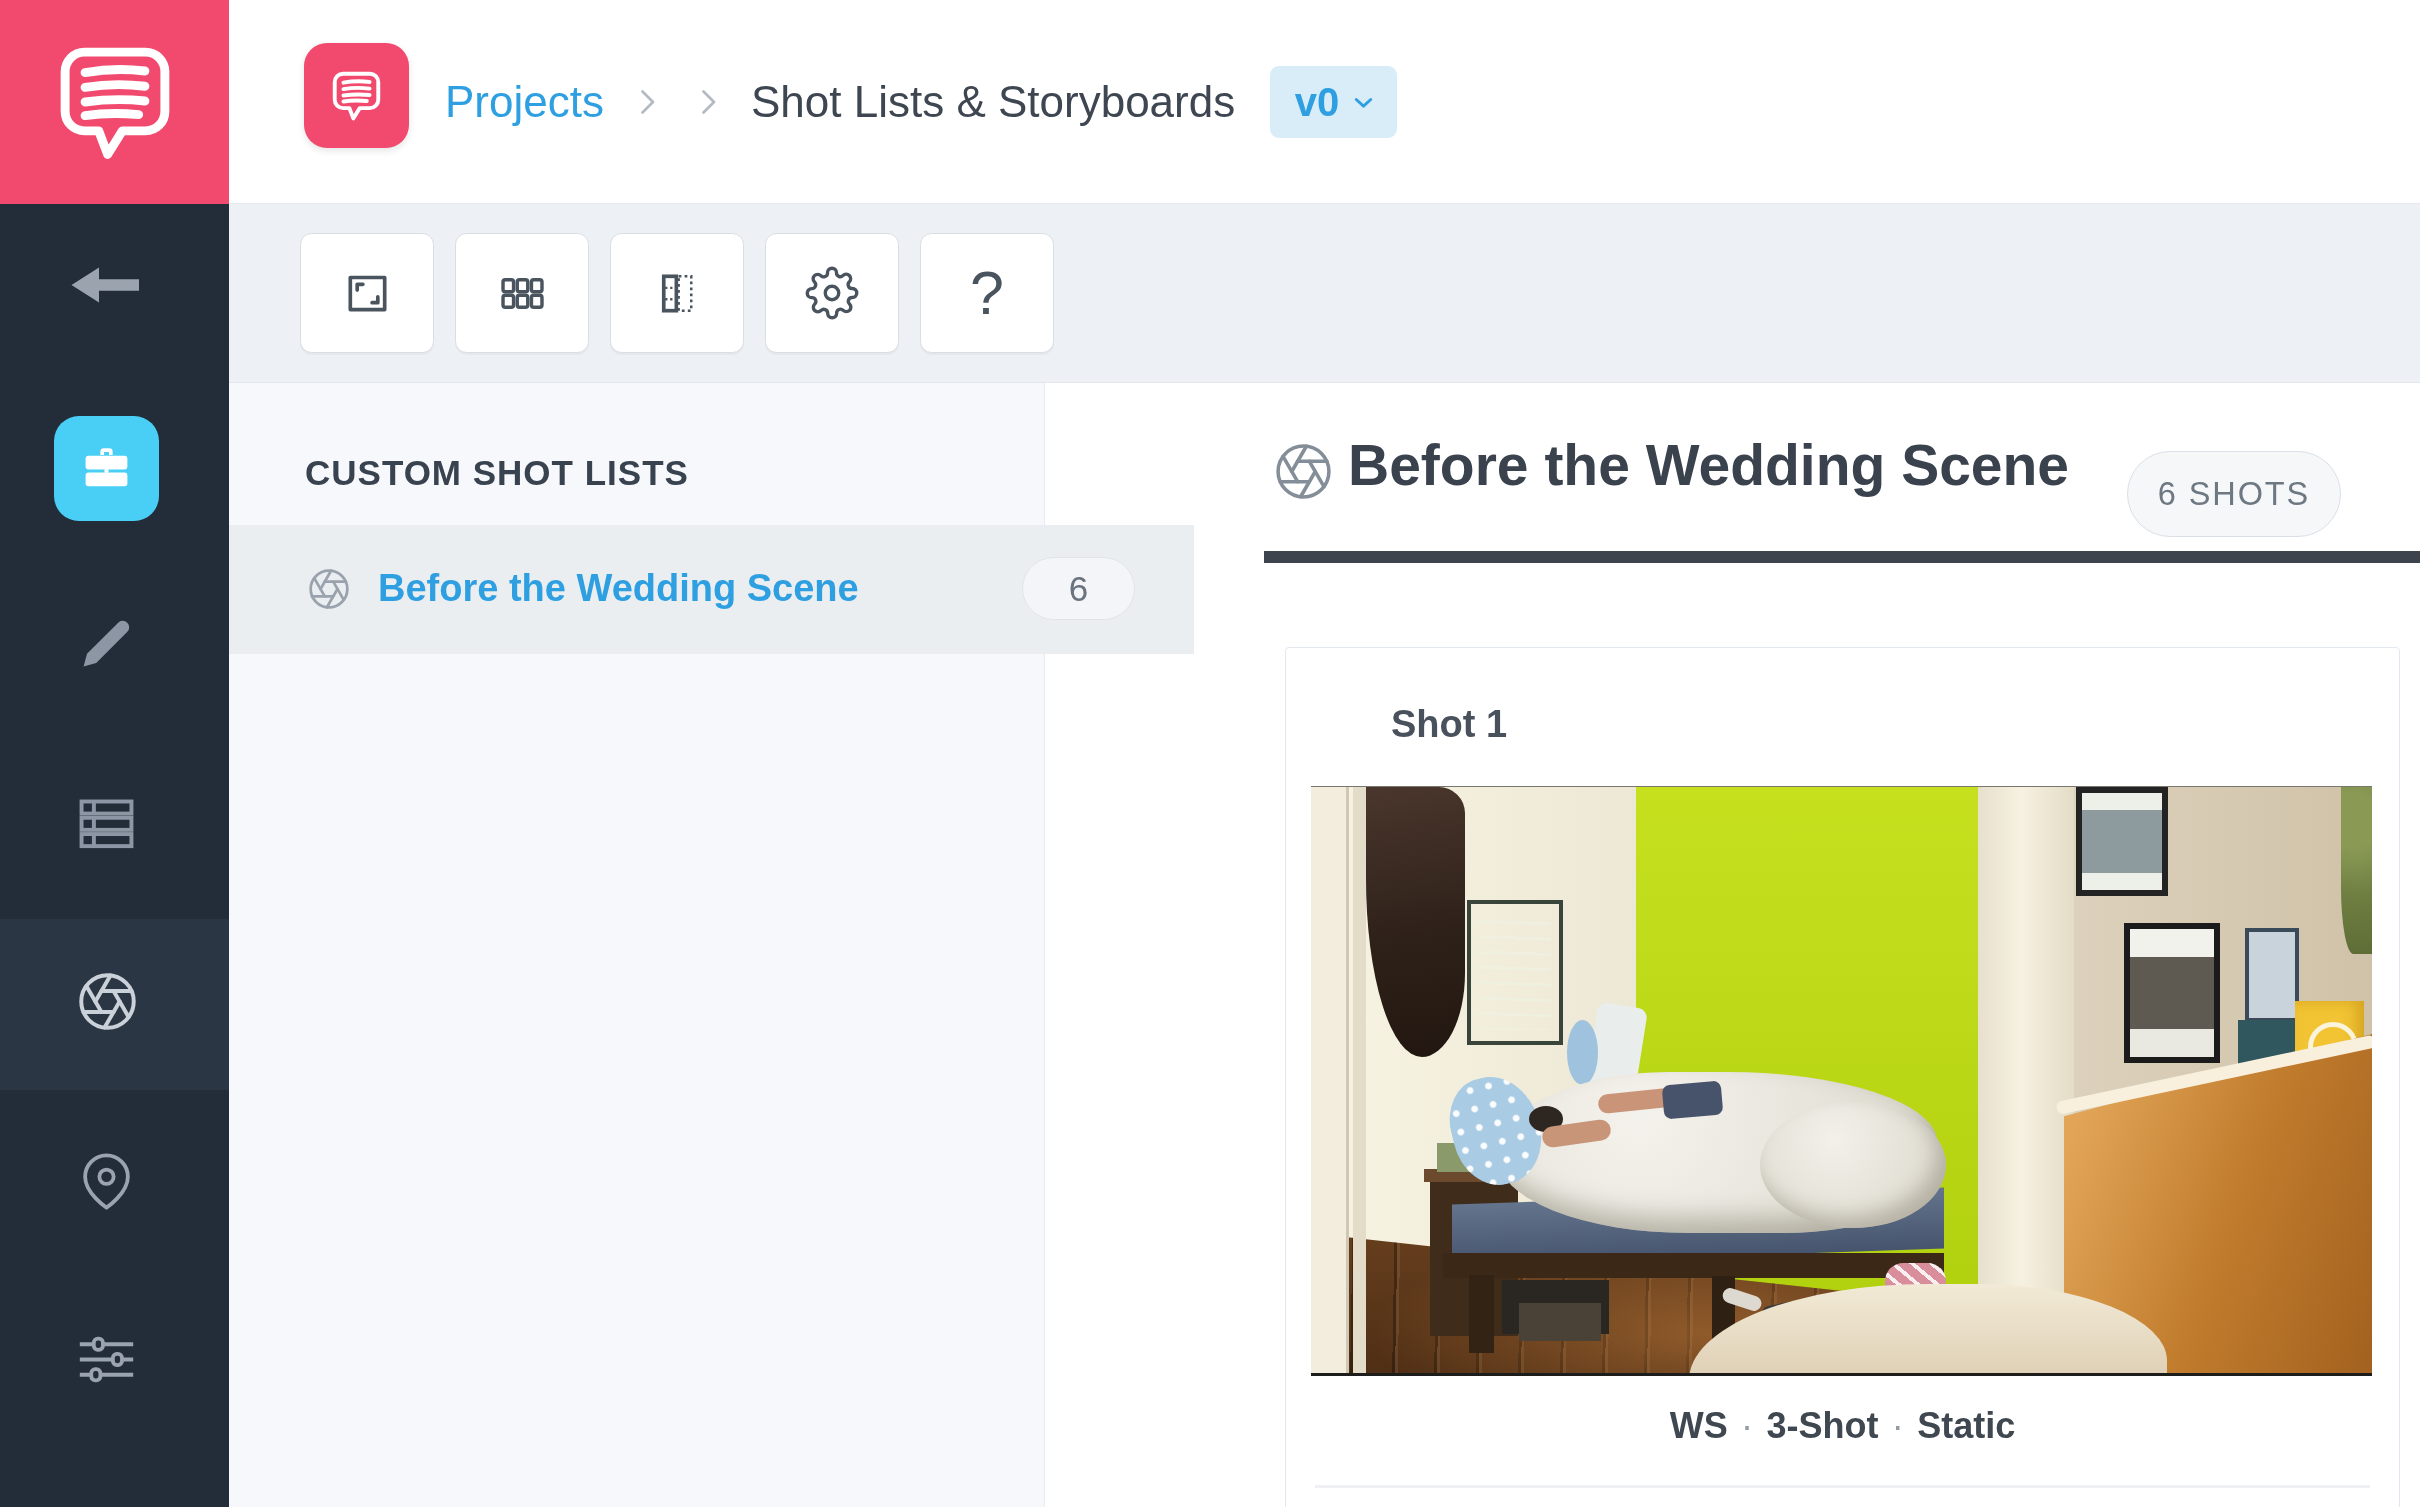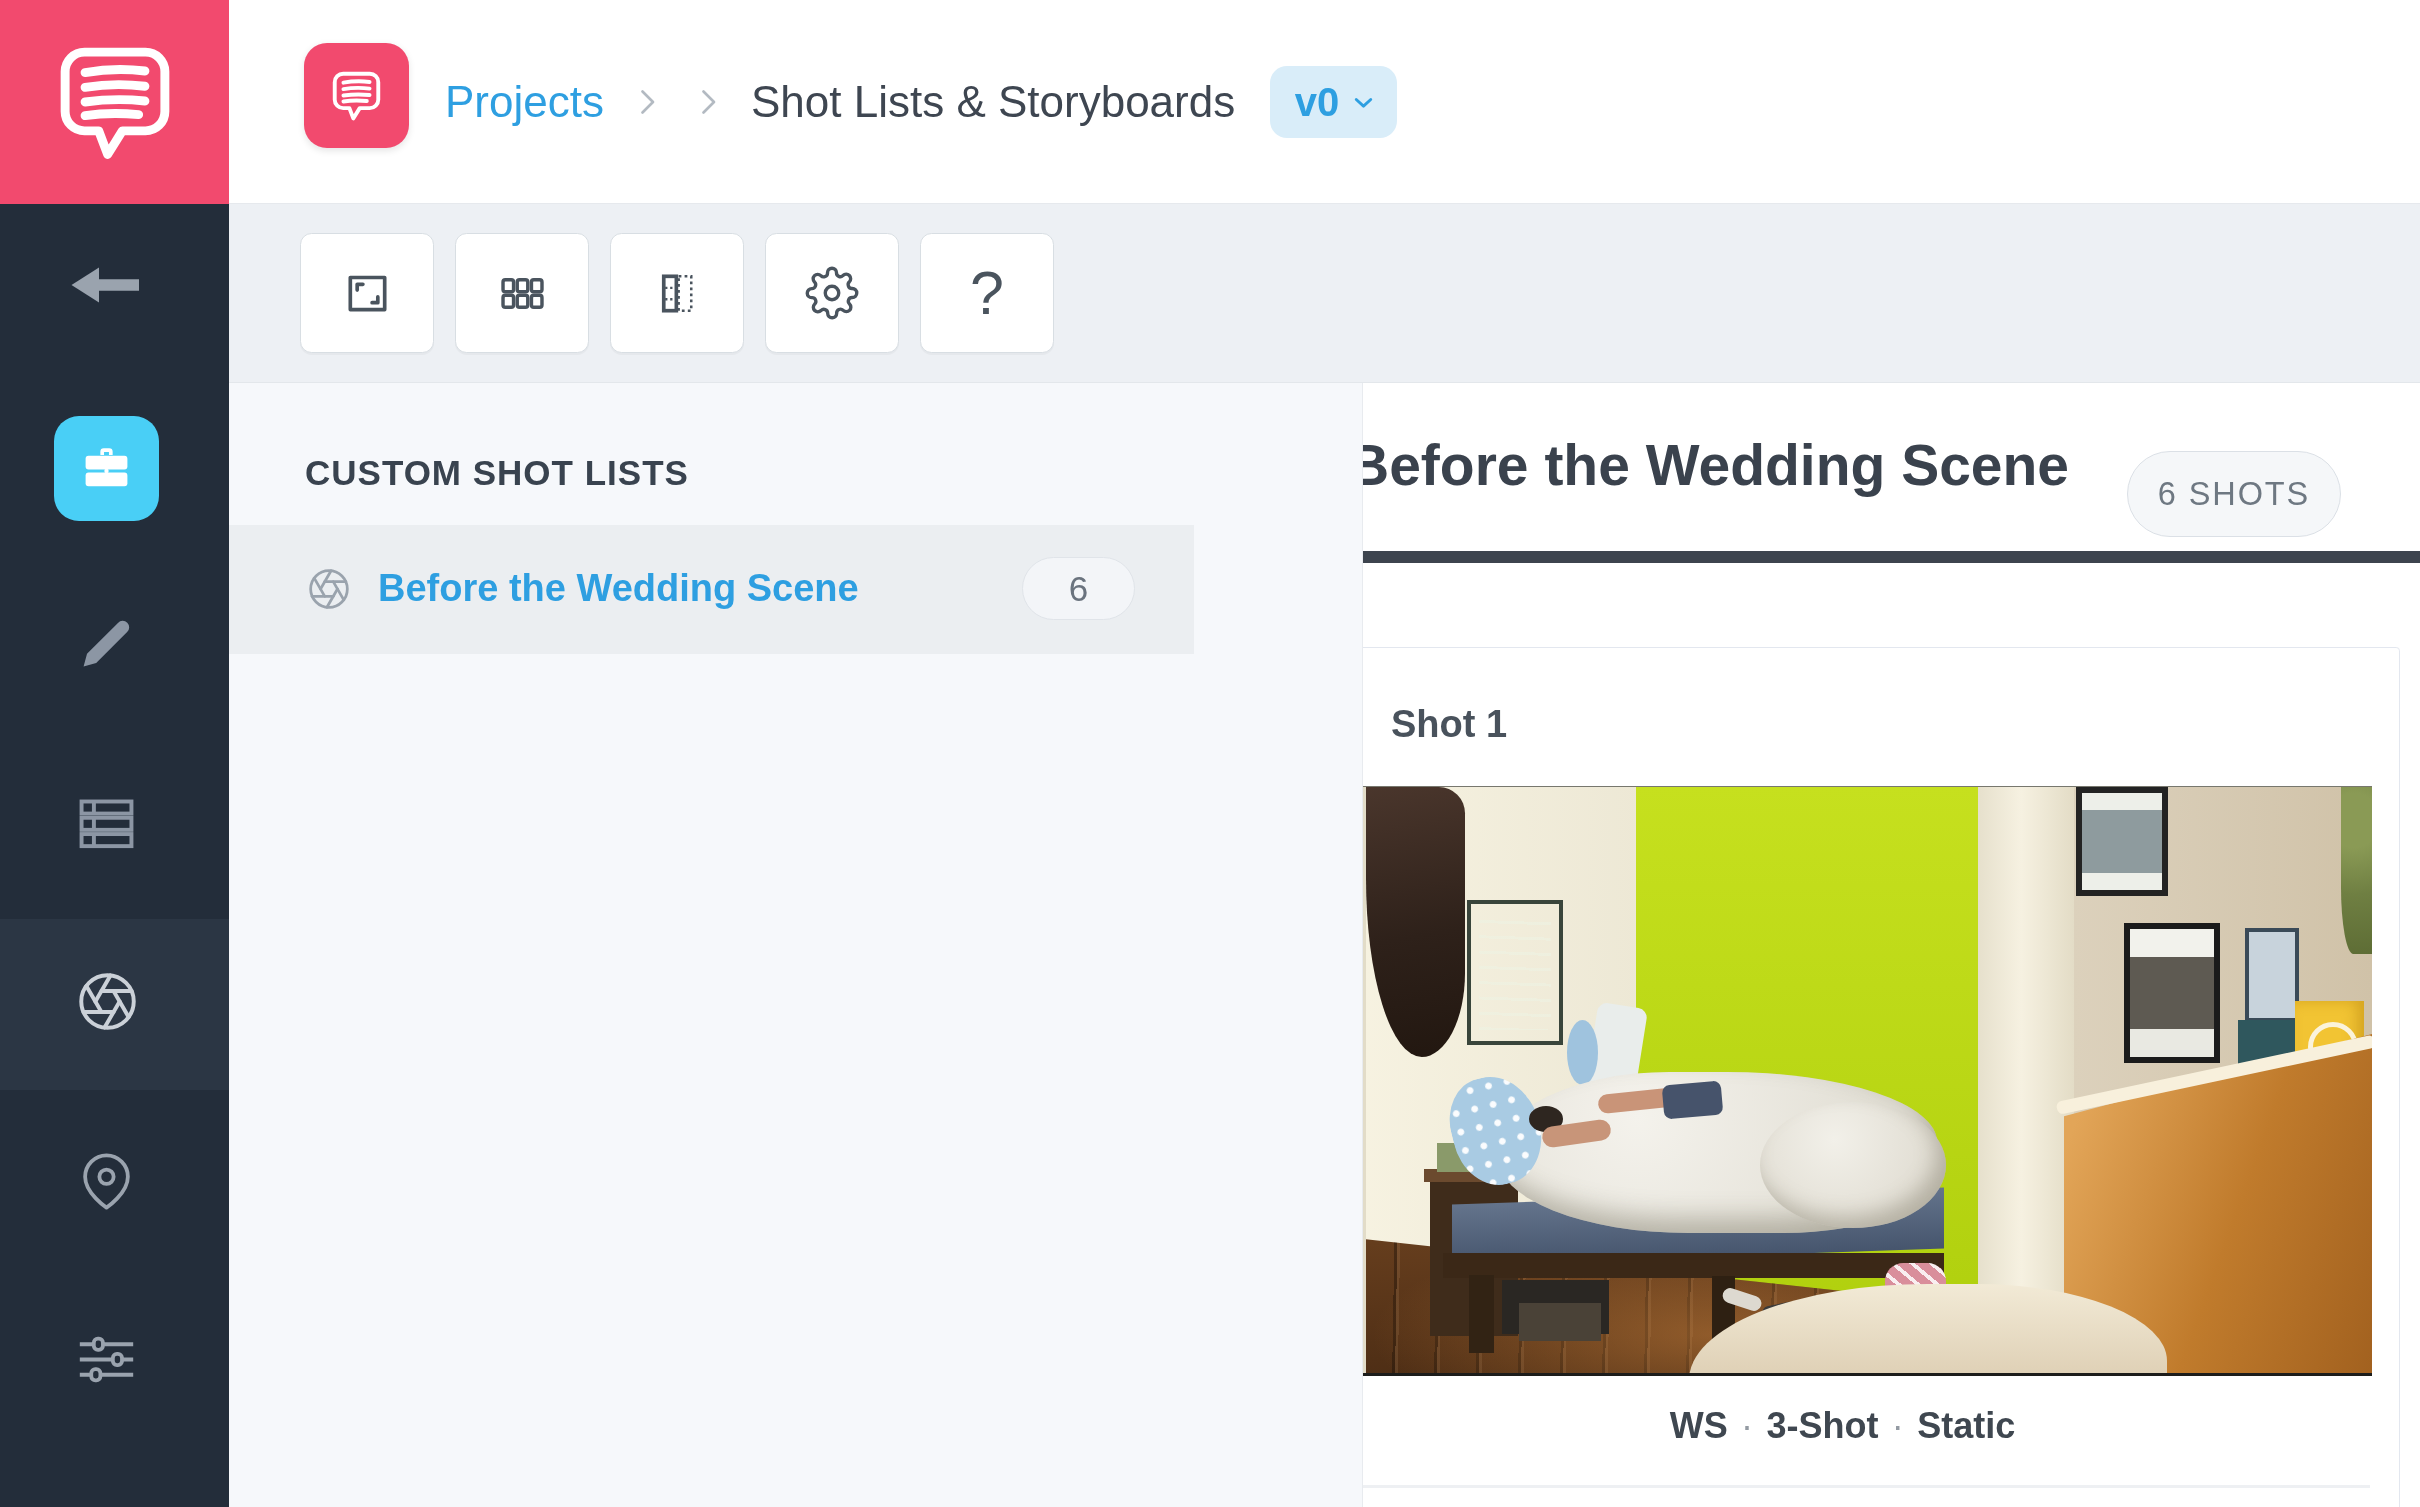--- a/index.html
+++ b/index.html
@@ -23,21 +23,21 @@
   .header{position:absolute;left:229px;top:0;width:2191px;height:204px;background:#fff;
           border-bottom:1px solid #E6E9ED;z-index:5;}
   .crumb-logo{position:absolute;left:75px;top:43px;width:105px;height:105px;border-radius:23px;
               background:var(--brand-pink);display:flex;align-items:center;justify-content:center;
               box-shadow:0 2.9px 7.6px rgba(0,0,0,0.10);cursor:pointer;}
   .breadcrumb{position:absolute;left:216px;top:0;height:204px;display:flex;align-items:center;gap:25px;
               font-size:44px;}
   .crumb-link{color:var(--link-blue);cursor:pointer;white-space:nowrap;}
   .crumb-current{color:var(--text-dark);white-space:nowrap;}
   .crumb-sep{display:flex;align-items:center;}
-  .version-badge{display:flex;align-items:center;gap:9.6px;background:#D9EDF9;border-radius:17px;
+  .version-badge{display:flex;align-items:center;gap:9.6px;background:#D9EDF9;border-radius:9px;
                  padding:13.4px 19px 13.4px 25px;margin-left:9.6px;cursor:pointer;}
   .version-badge span{color:var(--link-blue);font-size:40px;font-weight:bold;}
 
   
   .toolbar{position:absolute;left:229px;top:204px;width:2191px;height:179px;background:var(--toolbar-bg);
            border-bottom:1px solid #E3E7EB;z-index:4;}
   .toolbar-buttons{position:absolute;left:71px;top:29px;display:flex;gap:21px;}
   .tool-btn{width:134px;height:120px;background:#fff;border:1.9px solid #D8DEE3;border-radius:11.5px;
             display:flex;align-items:center;justify-content:center;cursor:pointer;
             box-shadow:0 1.9px 0 rgba(0,0,0,0.03);}
@@ -46,21 +46,21 @@
   
   .sidebar{position:absolute;left:0;top:0;width:229px;height:1507px;background:var(--sidebar-dark);z-index:6;}
   .logo-block{position:absolute;left:0;top:0;width:229px;height:204px;background:var(--brand-pink);
               display:flex;align-items:center;justify-content:center;}
   .side-active{position:absolute;left:0;top:919px;width:229px;height:171px;background:var(--sidebar-active-bg);}
   .side-icon{position:absolute;display:flex;align-items:center;justify-content:center;cursor:pointer;}
   .brief-tile{position:absolute;left:54px;top:416px;width:105px;height:105px;border-radius:25px;
               background:var(--accent-cyan);display:flex;align-items:center;justify-content:center;cursor:pointer;}
 
   
-  .panel{position:absolute;left:229px;top:382px;width:1134px;height:1125px;background:var(--panel-bg);
+  .panel{position:absolute;left:229px;top:382px;width:816px;height:1125px;background:var(--panel-bg);
          border-right:1px solid #E8EBEF;z-index:3;}
   .panel-heading{position:absolute;left:76px;top:71px;font-size:35px;font-weight:bold;color:#39434F;
                  letter-spacing:1px;}
   .list-row{position:absolute;left:0;top:143px;width:965px;height:129px;background:var(--panel-selected-bg);
             cursor:pointer;}
   .list-row .row-aperture{position:absolute;left:78px;top:42px;}
   .row-label{position:absolute;left:149px;top:42px;font-size:38px;font-weight:bold;color:var(--link-blue);
              white-space:nowrap;cursor:pointer;}
   .count-pill{position:absolute;right:59px;top:32px;width:113px;height:63px;border:1.9px solid #E0E4E9;
               background:#F3F5F8;border-radius:32.5px;display:flex;align-items:center;justify-content:center;

